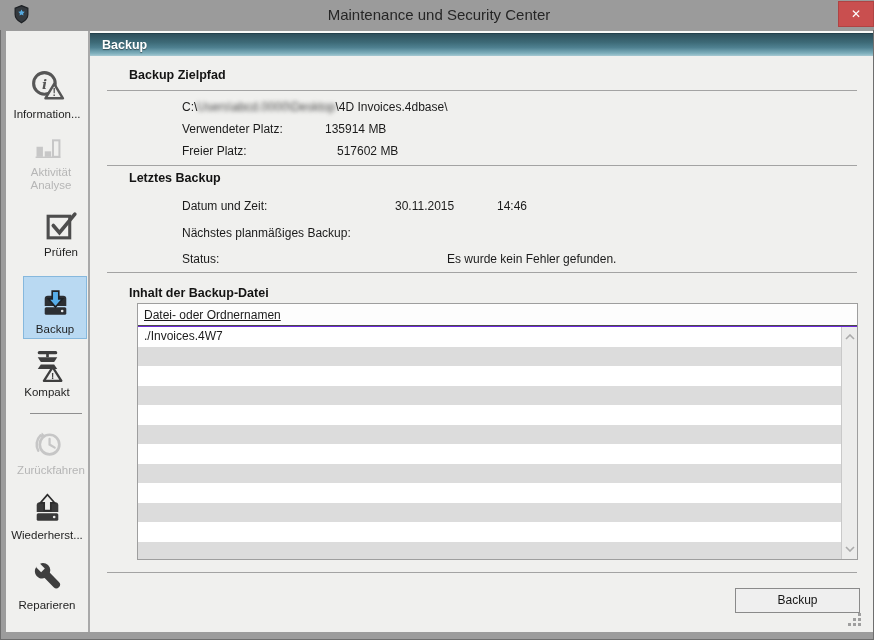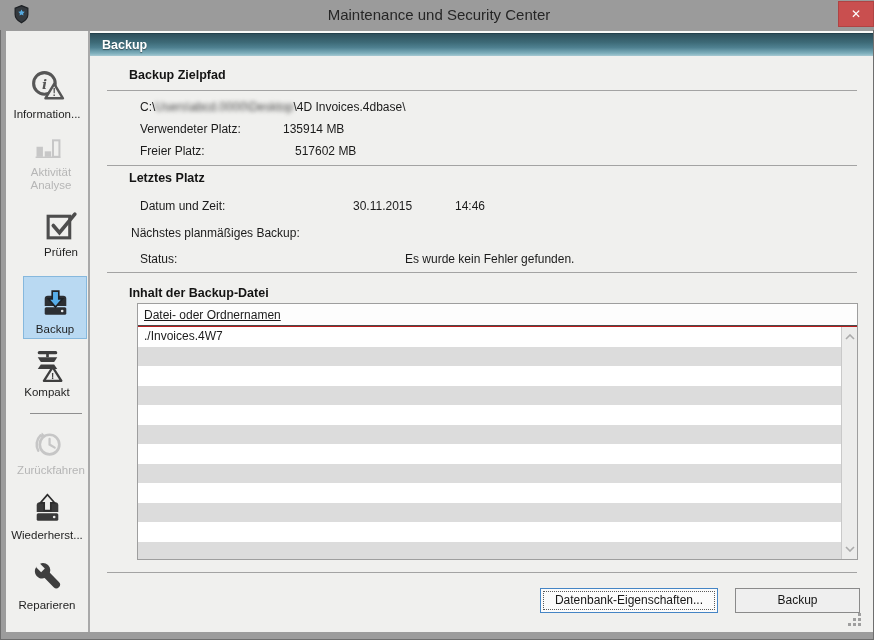--- a/index.html
+++ b/index.html
@@ -33,26 +33,26 @@
   .main-bg { position:absolute; left:90px; top:31px; width:783px; height:601px; background:#f0f0ee; }
   .main-top-strip { position:absolute; left:90px; top:31px; width:783px; height:2px; background:#fafaf8; }
   .header-bar { position:absolute; left:90px; top:33px; width:783px; height:23px;
     background:linear-gradient(180deg,#2f505c 0%,#3d6a77 38%,#4f8191 62%,#7fafbc 88%,#a6c9d2 100%);
     border-top:1px solid #24424d; }
   .header-bar .hdr-text { position:absolute; left:12px; top:0; height:22px; line-height:22px;
     color:#fff; font-weight:bold; font-size:12.5px; text-shadow:0 1px 1px rgba(0,0,0,.45); }
 
   .sec-heading { position:absolute; font-weight:bold; font-size:12.5px; color:#141414; }
   .sep { position:absolute; left:107px; width:750px; height:1px; background:#a3a3a3; }
-  .fld { position:absolute; font-size:12px; color:#1b1b1b; white-space:nowrap; }
+  .fld { position:absolute; font-size:12px; color:#1b1b1b; white-space:nowrap;margin-left:42px; }
   .blurred { filter:blur(2.3px); color:#4a4a4a; }
 
   
   .ftable { position:absolute; left:137px; top:303px; width:721px; height:257px;
-            background:#b91c1c; border:1px solid #9e9e9e; }
+            background:#6d28d9; border:1px solid #9e9e9e; }
   .ftable .thead { position:absolute; left:0; top:0; right:0; height:22px; background:#fdfdfd;
             border-bottom:1px solid #4a4a4a; line-height:22px; padding-left:6px;
             text-decoration:underline; color:#1b1b1b; cursor:default; }
   .ftable .tbody { position:absolute; left:0; top:23px; right:16px; bottom:0; overflow:hidden; }
   .trow { height:19.5px; line-height:19.5px; padding-left:6px; background:#fff; white-space:nowrap; }
   .trow.odd { background:#dcdcdc; }
   .vscroll { position:absolute; top:23px; right:0; bottom:0; width:16px; background:#ececeb;
              border-left:1px solid #c9c9c9; }
   .vscroll .arrow { position:absolute; left:0; width:16px; height:16px;
              display:flex; align-items:center; justify-content:center; }
@@ -196,25 +196,25 @@
   <div class="fld" style="left:140px; top:100px;">
     <span>C:\</span><span class="blurred">Users\abcd.0000\Desktop</span><span>\4D Invoices.4dbase\</span>
   </div>
   <div class="fld" style="left:140px; top:122px;">Verwendeter Platz:</div>
   <div class="fld" style="left:283px; top:122px;">135914 MB</div>
   <div class="fld" style="left:140px; top:144px;">Freier Platz:</div>
   <div class="fld" style="left:295px; top:144px;">517602 MB</div>
 
   <div class="sep" style="top:165px;"></div>
 
-  <div class="sec-heading" style="left:129px; top:171px;">Letztes Platz</div>
+  <div class="sec-heading" style="left:129px; top:171px;">Letztes Backup</div>
   <div class="fld" style="left:140px; top:199px;">Datum und Zeit:</div>
   <div class="fld" style="left:353px; top:199px;">30.11.2015</div>
   <div class="fld" style="left:455px; top:199px;">14:46</div>
-  <div class="fld" style="left:131px; top:226px;">Nächstes planmäßiges Backup:</div>
+  <div class="fld" style="left:140px; top:226px;">Nächstes planmäßiges Backup:</div>
   <div class="fld" style="left:140px; top:252px;">Status:</div>
   <div class="fld" style="left:405px; top:252px;">Es wurde kein Fehler gefunden.</div>
 
   <div class="sep" style="top:272px;"></div>
 
   <div class="sec-heading" style="left:129px; top:280px;margin-top:6px;">Inhalt der Backup-Datei</div>
 
   <div class="ftable">
     <div class="thead">Datei- oder Ordnernamen</div>
     <div class="tbody">
@@ -240,21 +240,20 @@
       <span class="arrow down">
         <svg width="10" height="6" viewBox="0 0 10 6">
             <polyline points="1,1 5,5 9,1" stroke="#ababab" stroke-width="1.6" fill="none"></polyline>
           </svg>
       </span>
     </div>
   </div>
 
   <div class="sep" style="top:572px;"></div>
 
-  <div class="btn btn-default">Datenbank-Eigenschaften...</div>
   <div class="btn btn-plain">Backup</div>
 
   <svg class="resize-grip" width="14" height="14" viewBox="0 0 14 14">
     <rect x="10" y="0" width="3" height="3" fill="#9f9f9f"></rect>
     <rect x="10" y="5" width="3" height="3" fill="#9f9f9f"></rect>
     <rect x="5" y="5" width="3" height="3" fill="#9f9f9f"></rect>
     <rect x="10" y="10" width="3" height="3" fill="#9f9f9f"></rect>
     <rect x="5" y="10" width="3" height="3" fill="#9f9f9f"></rect>
     <rect x="0" y="10" width="3" height="3" fill="#9f9f9f"></rect>
   </svg>

